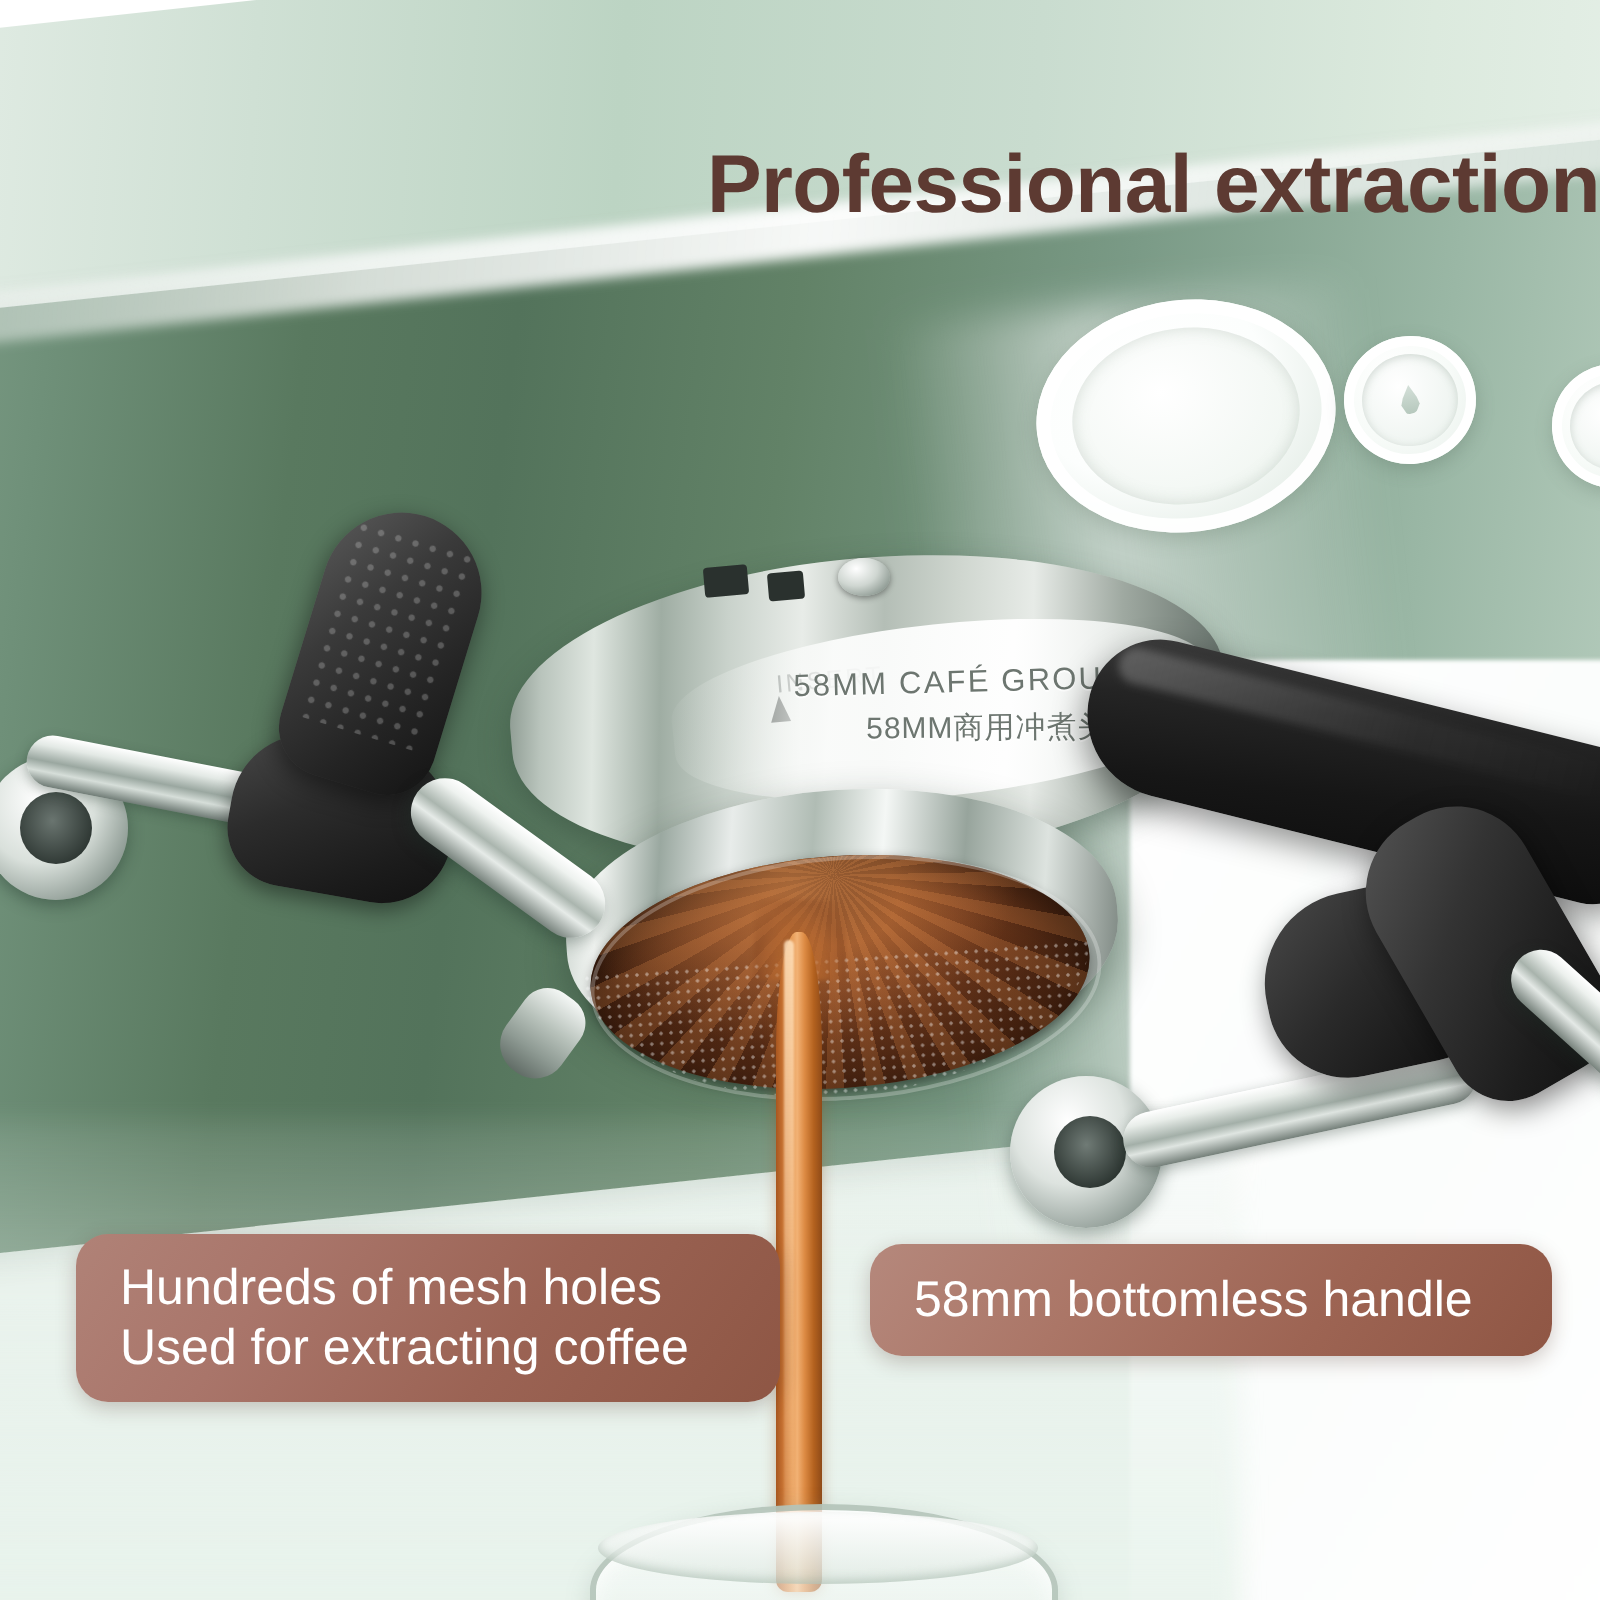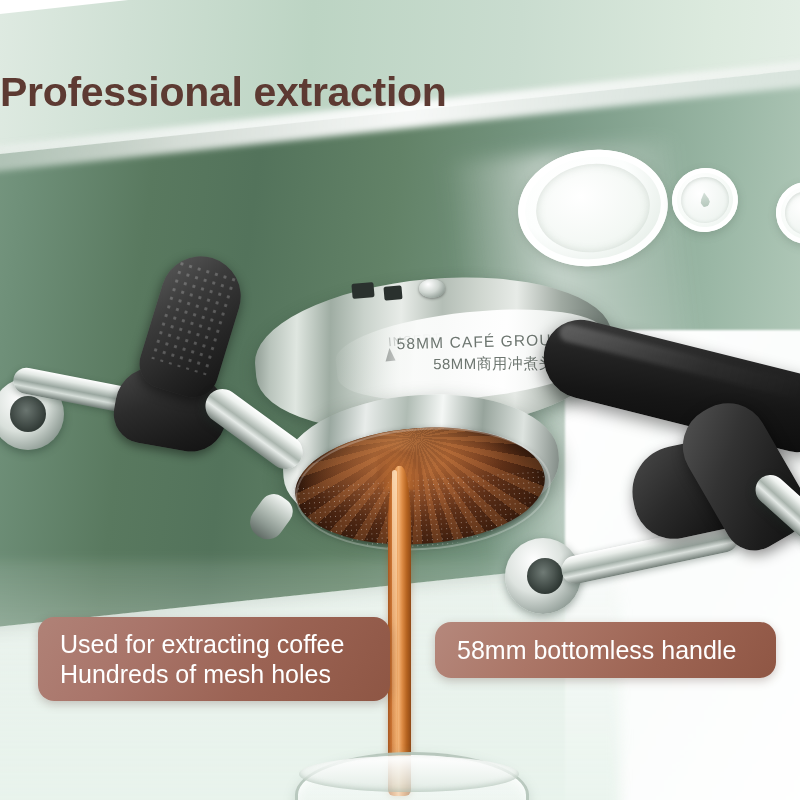--- a/index.html
+++ b/index.html
@@ -325,21 +325,21 @@
   }
   .wand-r-pipe{
     position:absolute;left:744px;top:505px;width:120px;height:30px;border-radius:15px;
     background:linear-gradient(180deg,#ffffff 0%,#edf1ee 18%,#a8b3ac 50%,#e4e9e6 68%,#78837d 100%);
     transform:rotate(42deg);
     box-shadow:0 3px 8px rgba(30,50,40,.32);
   }
 
   
   .headline{
-    position:absolute;left:0;right:0;top:70px;text-align:left;
+    position:absolute;left:0;right:0;top:70px;text-align:right;
     color:#5d3a32;font-weight:700;line-height:1.08;
     font-family:"Liberation Sans",sans-serif;
     letter-spacing:-0.3px;
   }
   .h-line1{font-size:41px;display:block;}
   .h-line2{font-size:41px;display:block;margin-top:6px;}
 
   .badge{
     position:absolute;border-radius:16px;
     color:#ffffff;font-family:"Liberation Sans",sans-serif;
@@ -436,21 +436,21 @@
     <div class="knob-r-body"></div>
     <div class="knob-r-grip"></div>
     <div class="wand-r-pipe"></div>
   </div>
 
   <div class="headline">
     <span class="h-line1">Professional extraction</span>
   </div>
 
   <div class="badge badge-left">
+    <span>Hundreds of mesh holes</span>
     <span>Used for extracting coffee</span>
-    <span>Hundreds of mesh holes</span>
   </div>
 
   <div class="badge badge-right">
     <span>58mm bottomless handle</span>
   </div>
 
 </div>
 
 </body></html>

